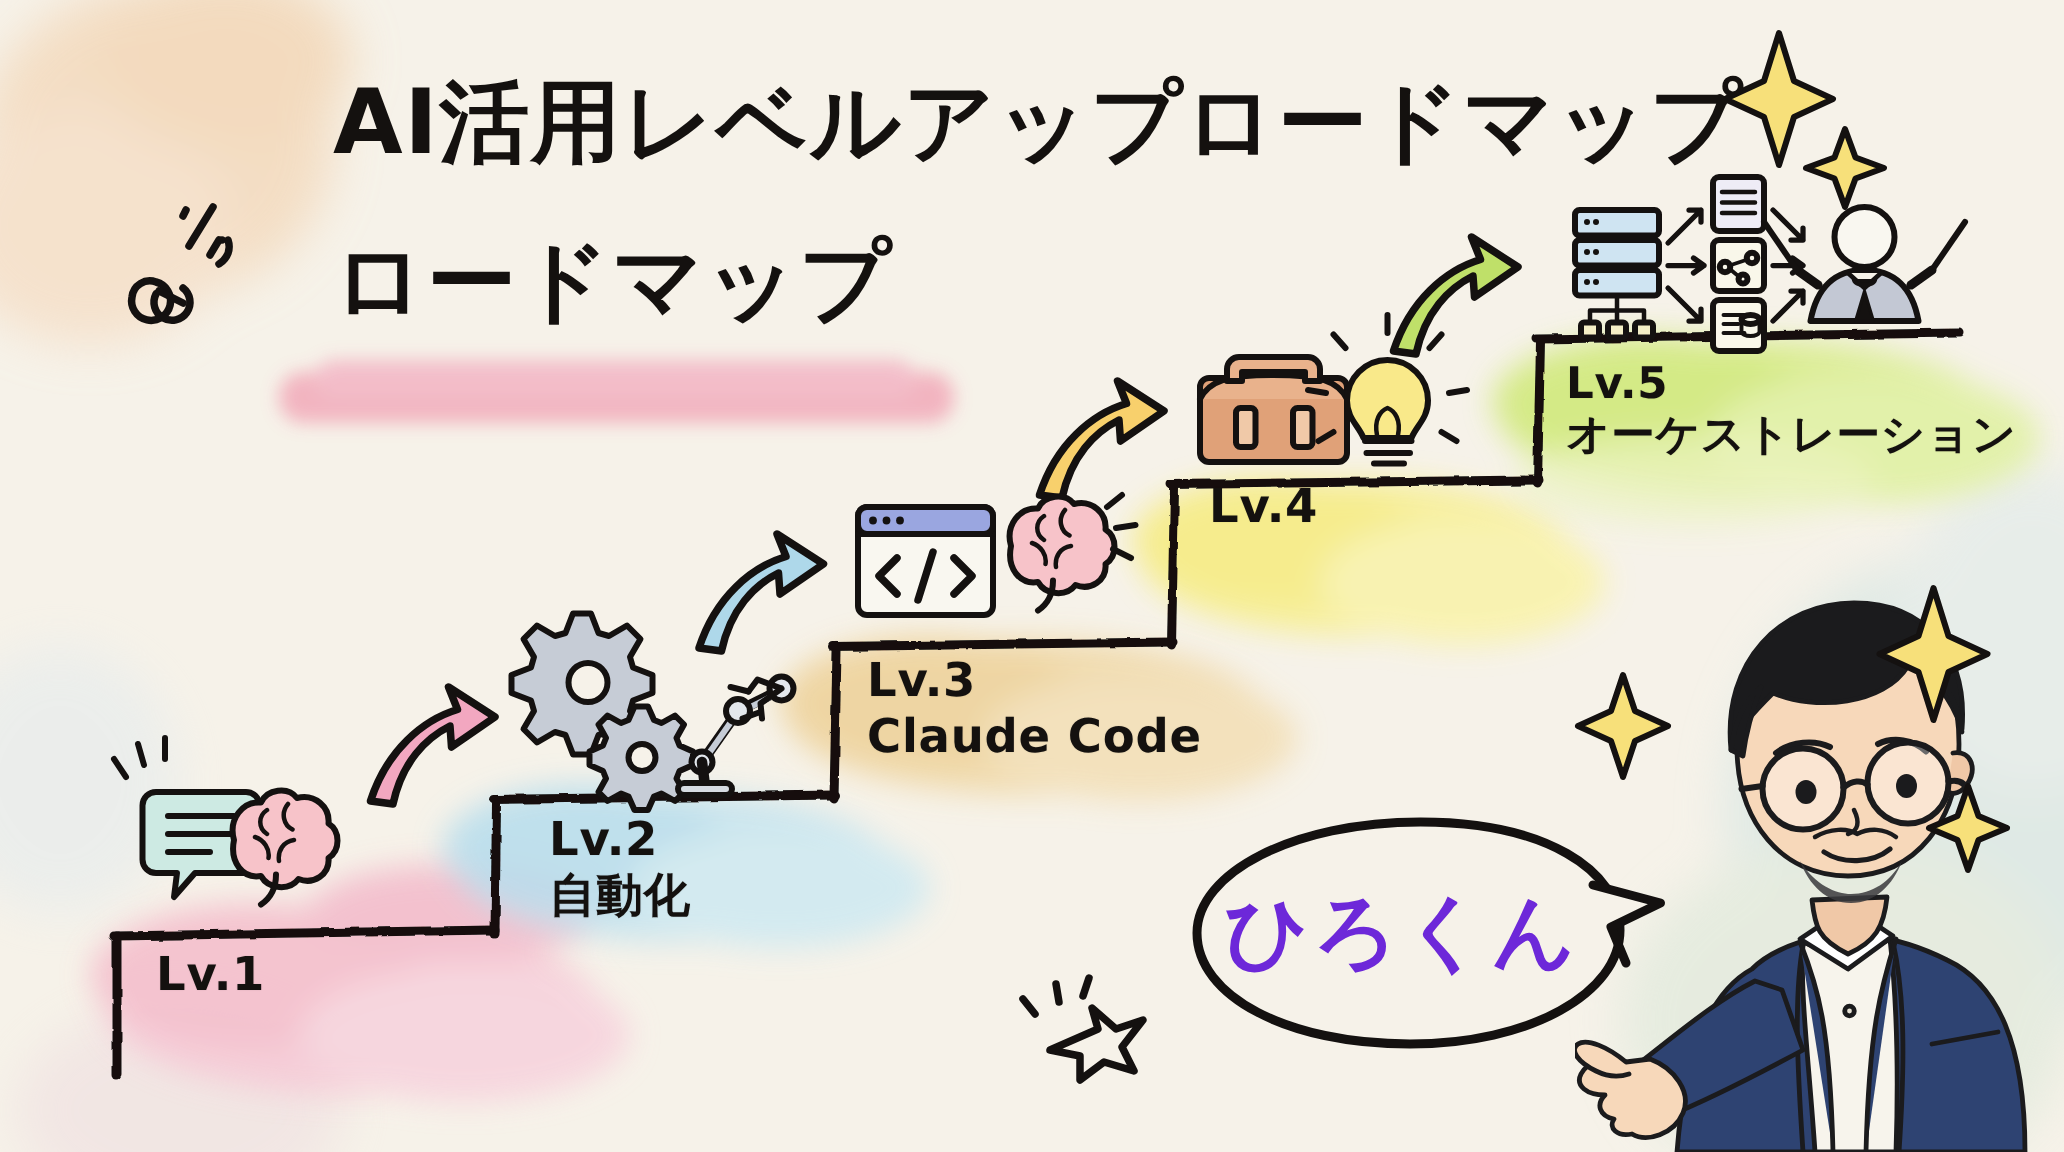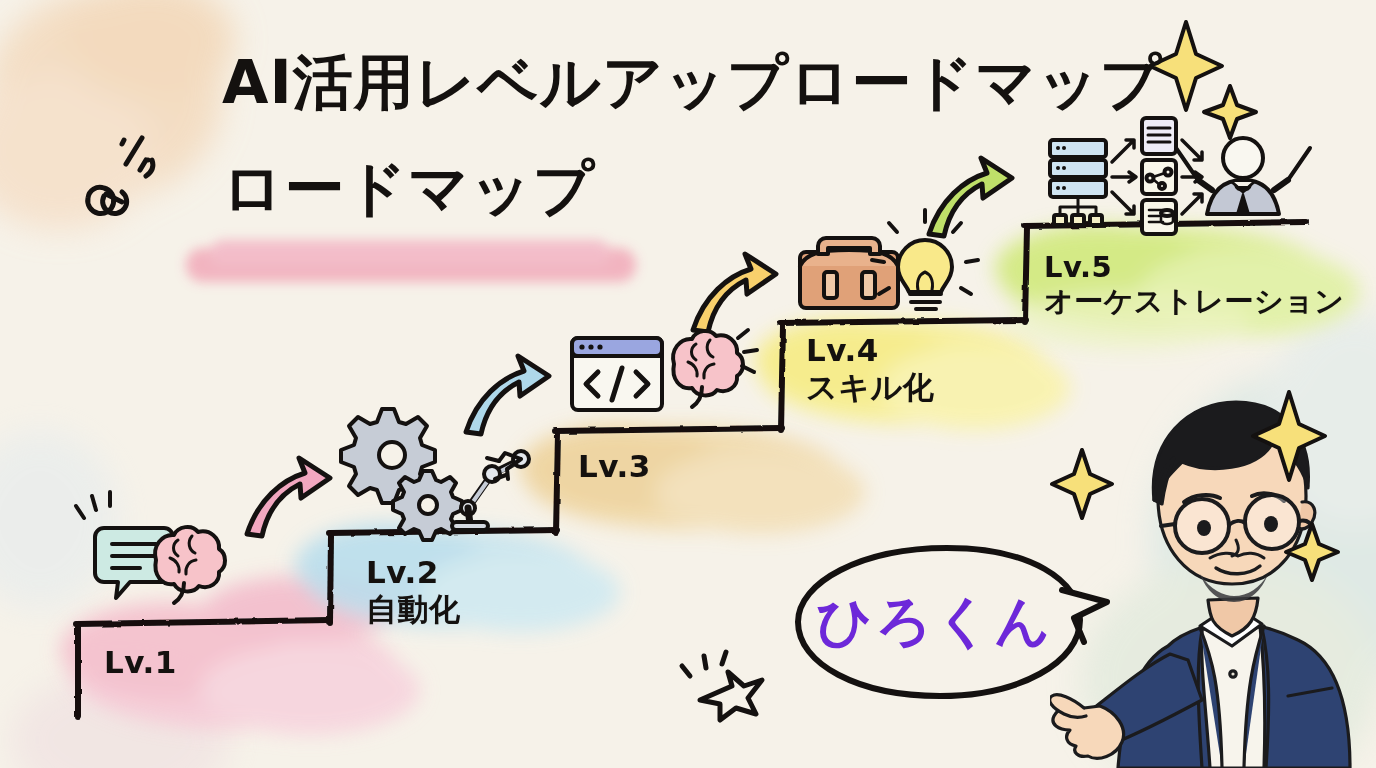--- a/index.html
+++ b/index.html
@@ -29,21 +29,21 @@
   
   .step-label{
     position:absolute;
     color:#14110f;
     font-family:"DejaVu Sans", sans-serif;
     font-weight:700;
     line-height:1.18;
     white-space:nowrap;
     text-shadow:0 0 1px rgba(20,17,15,.15);
   }
-  .step-label .lv{font-size:31px;display:block;letter-spacing:.5px;margin-top:12px;}
+  .step-label .lv{font-size:31px;display:block;letter-spacing:.5px;}
   .step-label .nm{font-size:31px;display:block;letter-spacing:.5px;}
   .step-label.small .lv{font-size:29px;}
   .step-label.small .nm{font-size:29px;}
 
   
   .bubble-text{
     position:absolute;left:795px;top:585px;width:280px;text-align:center;
     font-family:"DejaVu Sans", sans-serif;font-weight:700;font-size:55px;color:#6d28d9;
     letter-spacing:3px;
   }
@@ -451,25 +451,25 @@
     <span class="lv">Lv.1</span>
   </div>
 
   <div class="step-label" style="left:366px;top:542px;">
     <span class="lv">Lv.2</span>
     <span class="nm">自動化</span>
   </div>
 
   <div class="step-label" style="left:578px;top:436px;">
     <span class="lv">Lv.3</span>
+    <span class="nm">Claude Code</span>
   </div>
 
   <div class="step-label" style="left:806px;top:320px;">
     <span class="lv">Lv.4</span>
-    <span class="nm">スキル化</span>
   </div>
 
   <div class="step-label small" style="left:1044px;top:238px;">
     <span class="lv">Lv.5</span>
     <span class="nm">オーケストレーション</span>
   </div>
 
 </div>
 
 </body></html>

